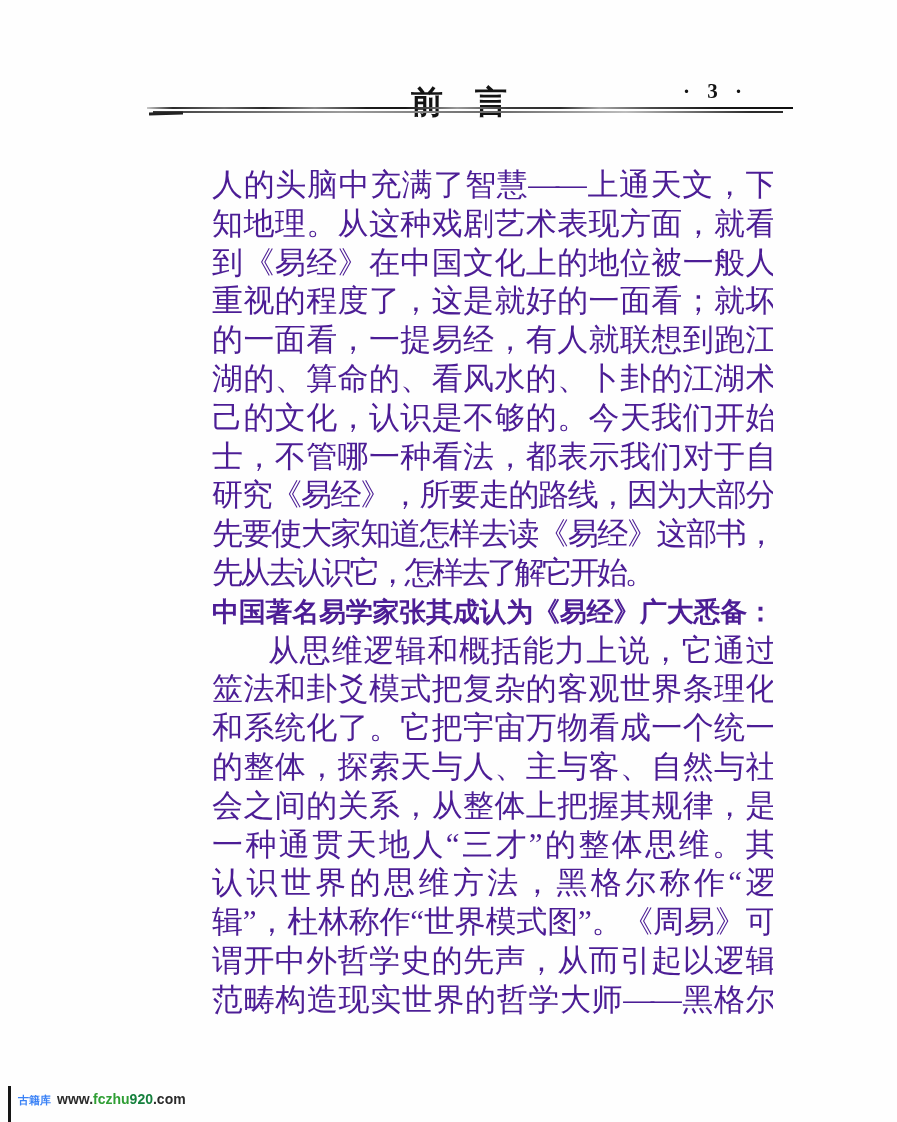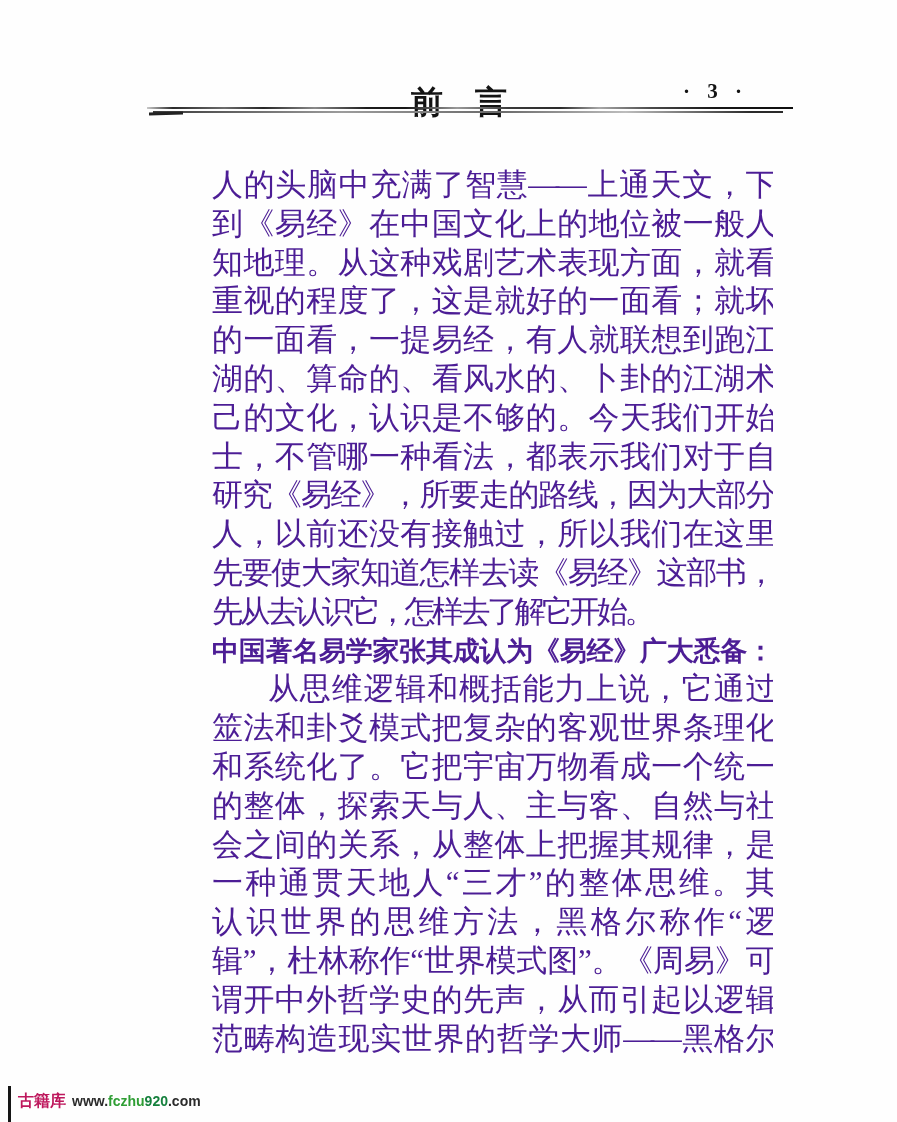--- a/index.html
+++ b/index.html
@@ -74,21 +74,21 @@
     font-size: 27px;
     letter-spacing: -1px;
     white-space: normal;
   }
   
   .wm { position: absolute; left: 8px; top: 1086px; display: flex; gap: 7px; }
   .wm-bar { width: 3px; height: 36px; background: #161616; }
   .wm-text { display: flex; align-items: baseline; gap: 6px; padding-top: 5px; }
   .wm-name {
     font-family: "Liberation Sans", sans-serif;
-    font-size: 16px; font-weight: 700; color: #be185d;
+    font-size: 11px; font-weight: 700; color: #3b82f6;
   }
   .wm-url {
     font-family: "Liberation Sans", sans-serif;
     font-size: 14px; font-weight: 600; color: #2b2b2b;
   }
   .wm-url .g { color: #2f9e34; }
   .wm-url .r { color: #15803d; }
 </style>
 </head>
 <body>
@@ -100,29 +100,28 @@
   <div class="pagenum">· 3 ·</div>
 
   <div class="rule">
     <div class="rule-a"></div>
     <div class="rule-b"></div>
     <div class="rule-blob"></div>
   </div>
 
   <div id="body-text" class="body-col">
       <div class="line normal">人的头脑中充满了智慧——上通天文，下</div>
+      <div class="line normal">知地理。从这种戏剧艺术表现方面，就看</div>
       <div class="line normal">到《易经》在中国文化上的地位被一般人</div>
-      <div class="line normal">知地理。从这种戏剧艺术表现方面，就看</div>
       <div class="line normal">重视的程度了，这是就好的一面看；就坏</div>
       <div class="line normal">的一面看，一提易经，有人就联想到跑江</div>
       <div class="line normal">湖的、算命的、看风水的、卜卦的江湖术</div>
       <div class="line normal">己的文化，认识是不够的。今天我们开始</div>
       <div class="line normal">士，不管哪一种看法，都表示我们对于自</div>
       <div class="line normal">研究《易经》，所要走的路线，因为大部分</div>
-      <div class="line normal">人，以前还没有接触过，所以我们在这里</div>
       <div class="line normal">先要使大家知道怎样去读《易经》这部书，</div>
       <div class="line para-end">先从去认识它，怎样去了解它开始。</div>
       <div class="line bold-heading">中国著名易学家张其成认为《易经》广大悉备：</div>
       <div class="line indent">从思维逻辑和概括能力上说，它通过</div>
       <div class="line normal">筮法和卦爻模式把复杂的客观世界条理化</div>
       <div class="line normal">和系统化了。它把宇宙万物看成一个统一</div>
       <div class="line normal">的整体，探索天与人、主与客、自然与社</div>
       <div class="line normal">会之间的关系，从整体上把握其规律，是</div>
       <div class="line normal">一种通贯天地人“三才”的整体思维。其</div>
       <div class="line normal">认识世界的思维方法，黑格尔称作“逻</div>

